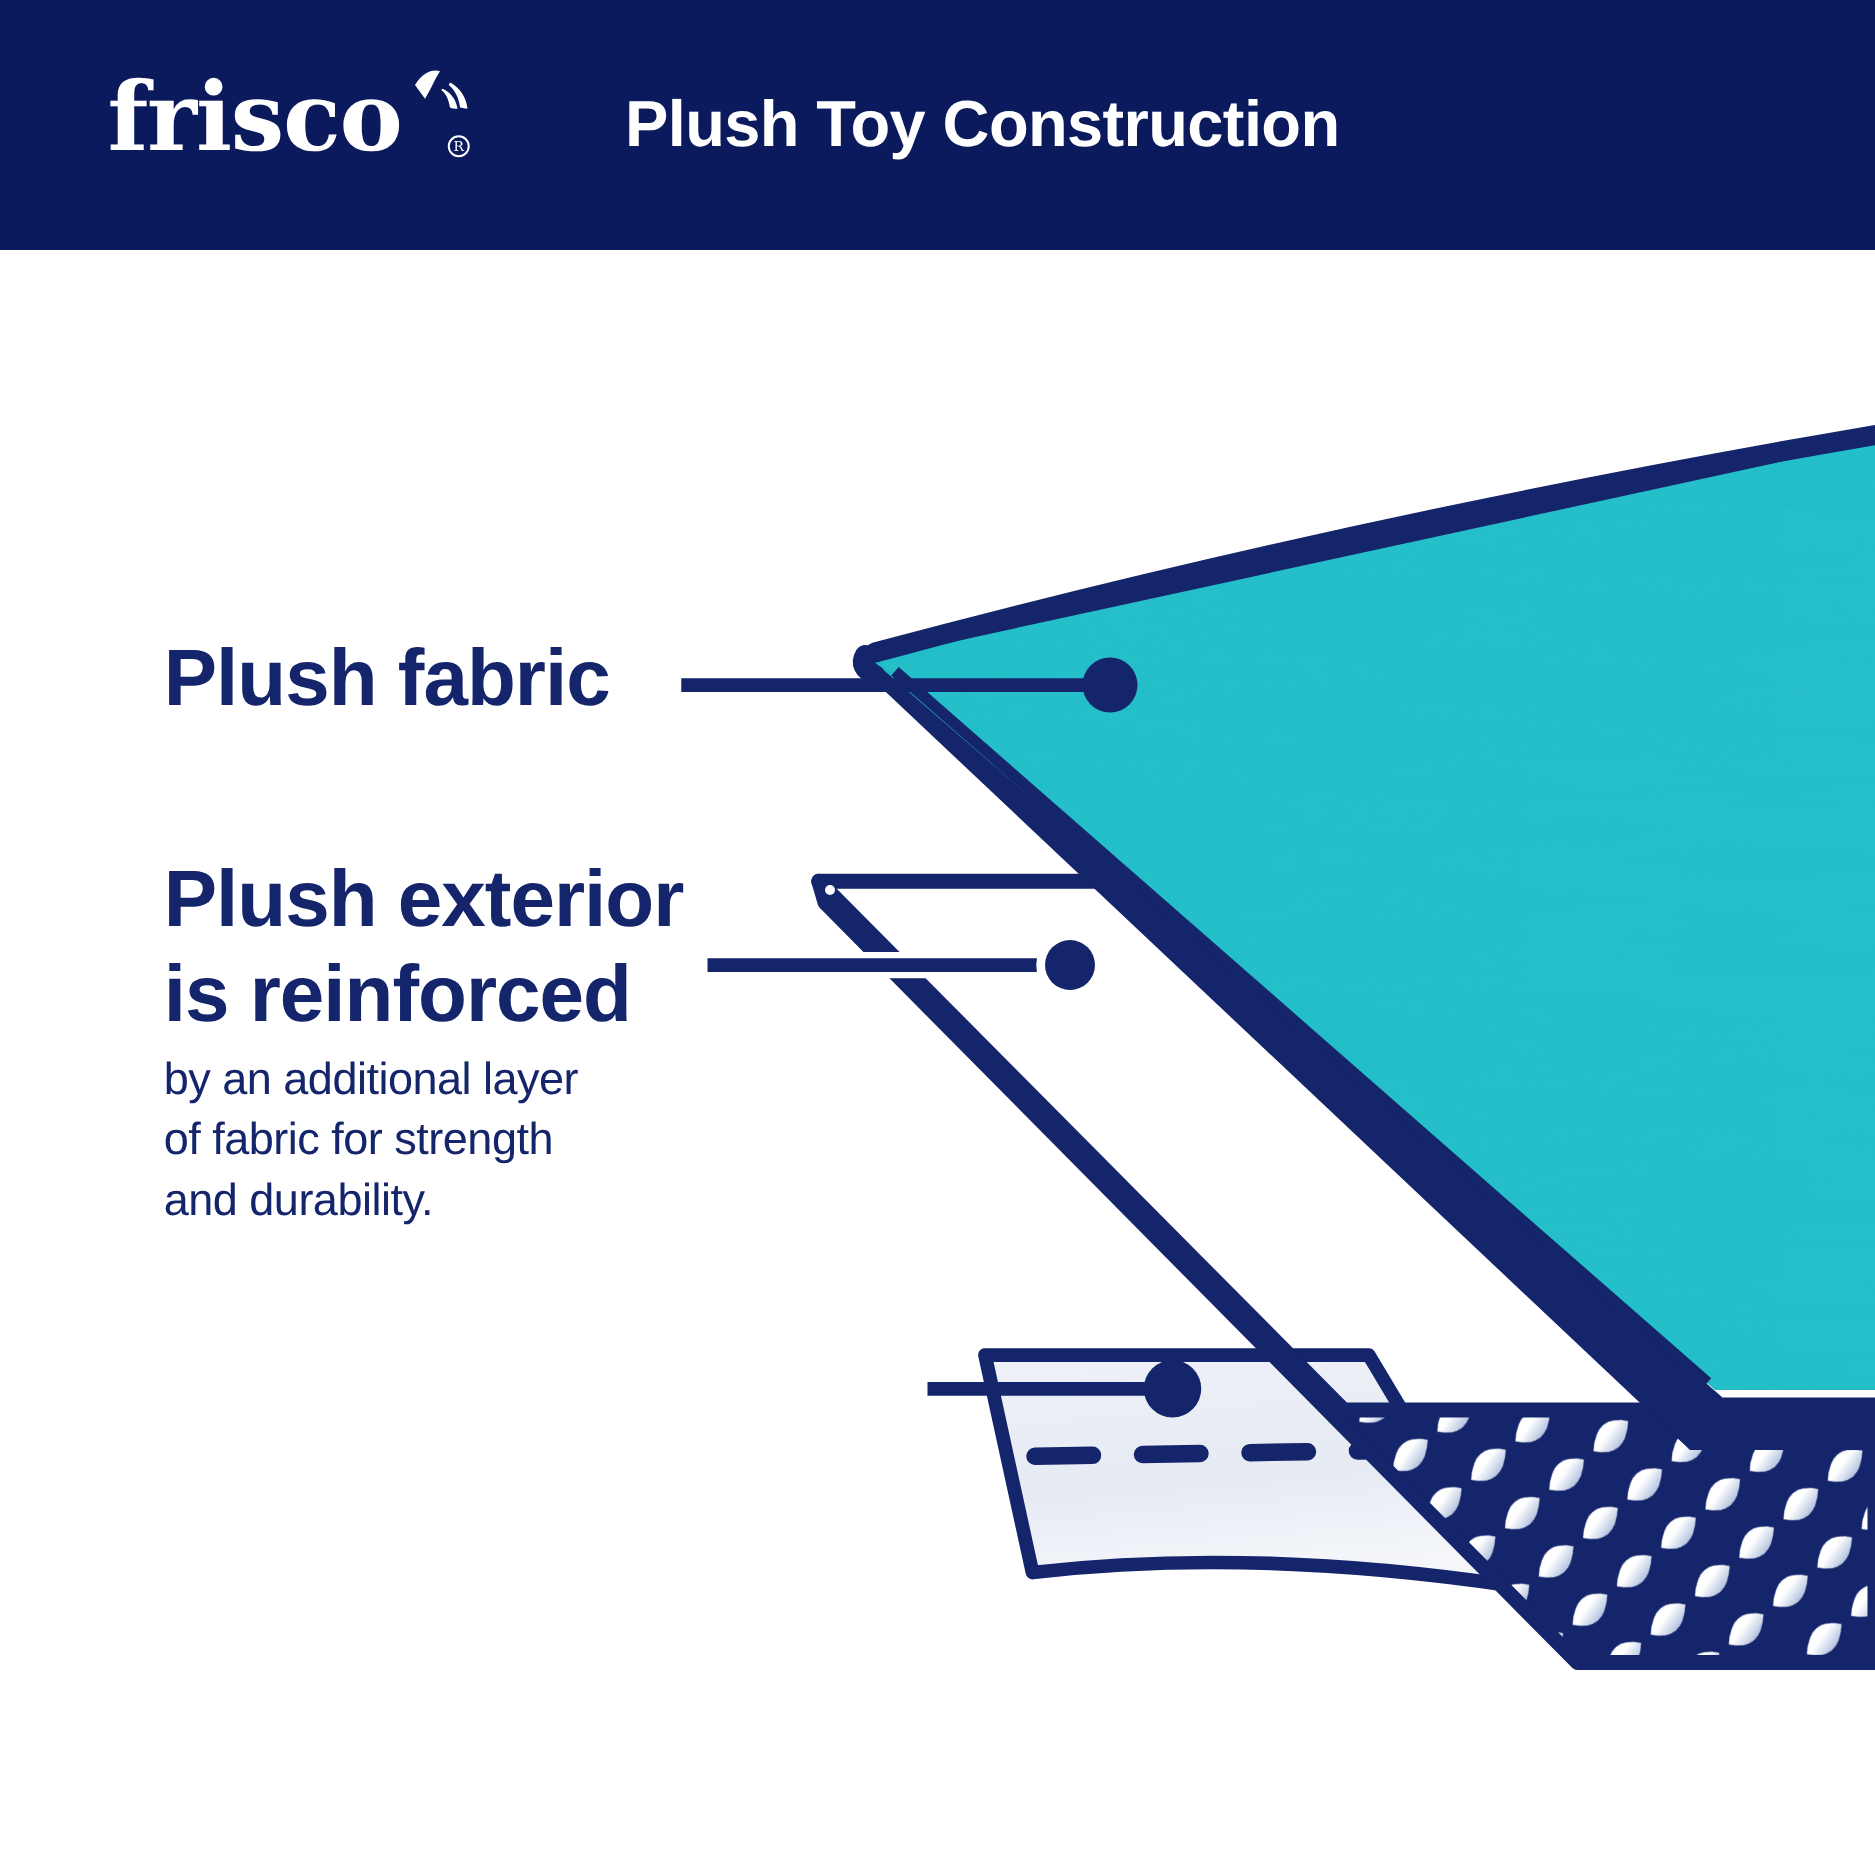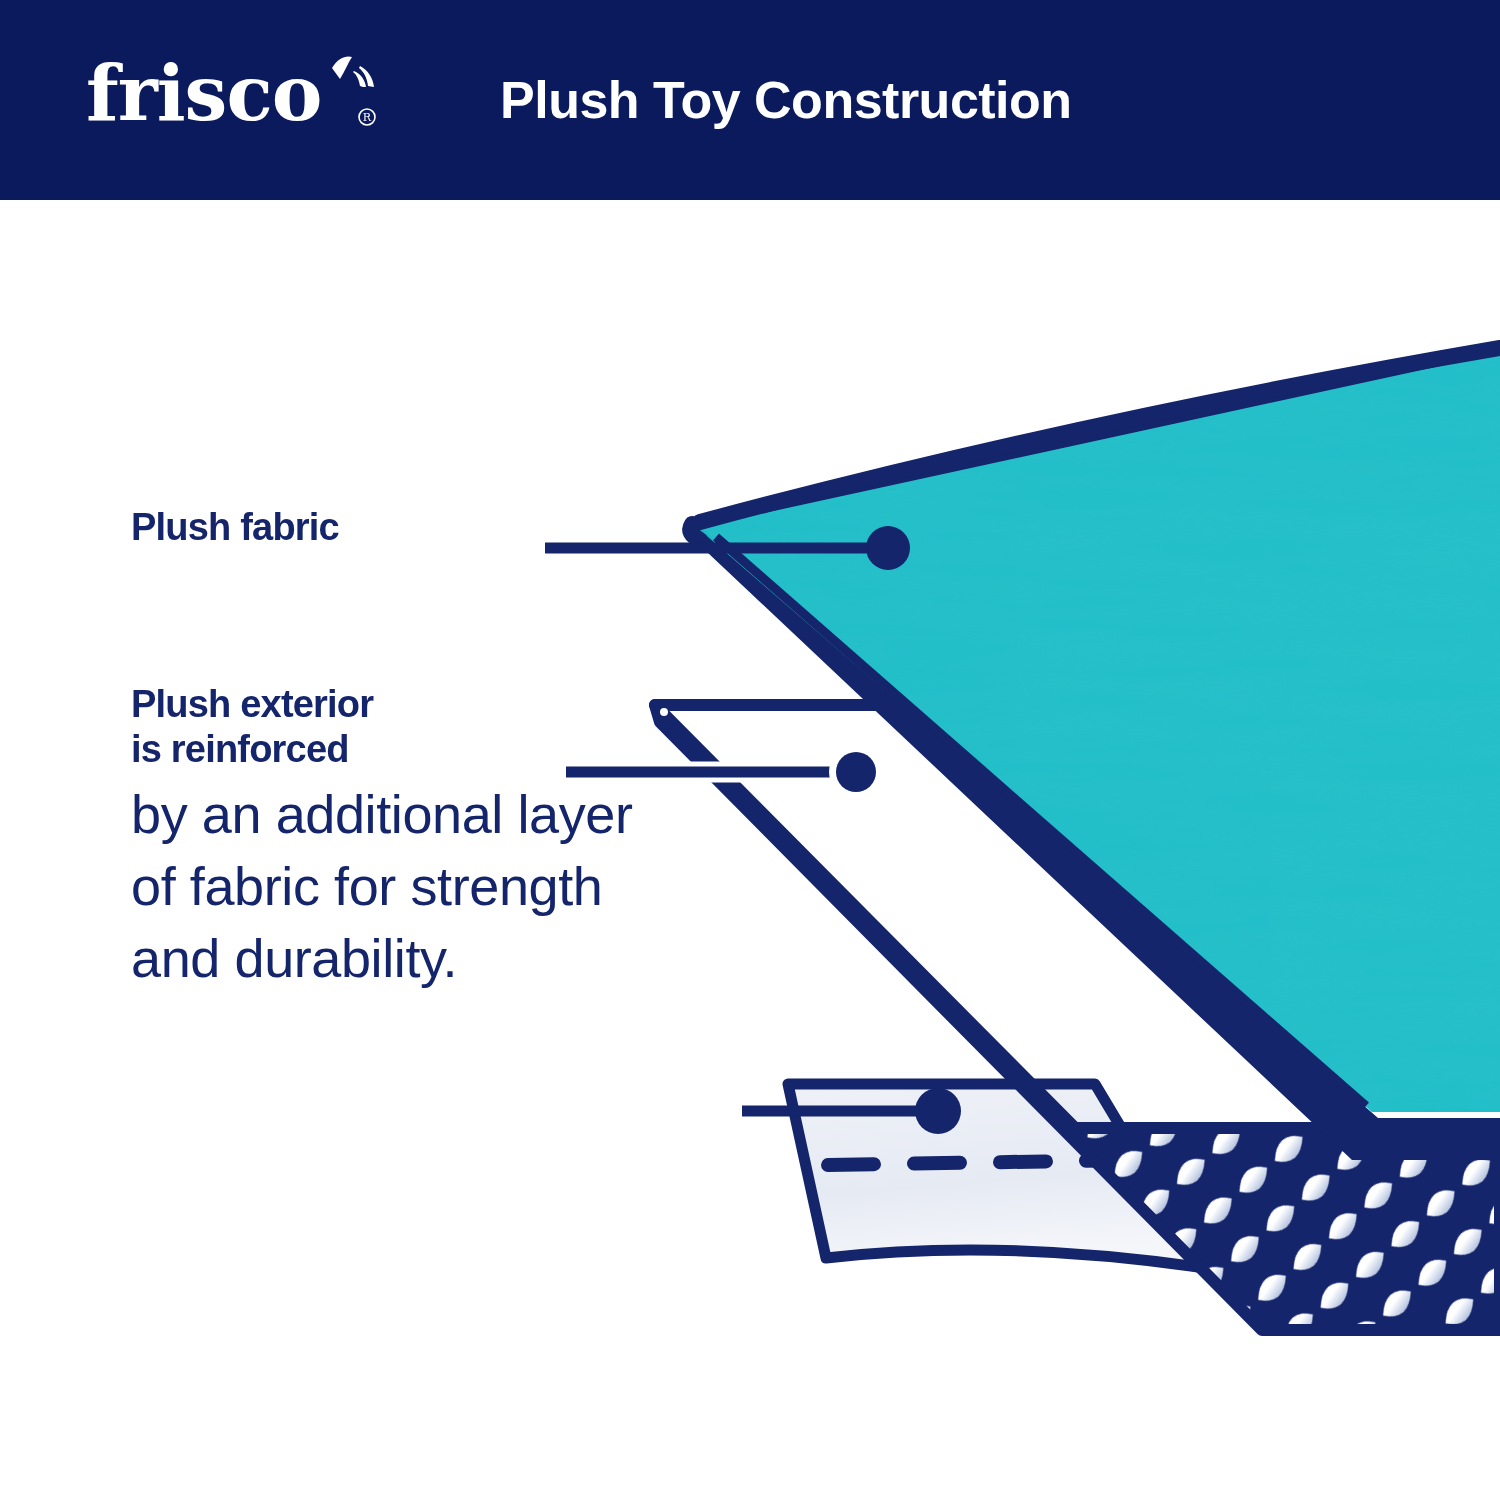--- a/index.html
+++ b/index.html
@@ -16,24 +16,24 @@
              line-height:100px;}
   .logo svg{position:absolute;left:0;top:0;}
   .title{position:absolute;left:500px;top:0;height:200px;
          display:flex;align-items:center;}
   .title span{font-family:"Liberation Sans", sans-serif;font-weight:700;
               font-size:52px;color:#ffffff;letter-spacing:-0.5px;}
 
   
   .callout{position:absolute;}
   .c-head{font-family:"Liberation Sans", sans-serif;font-weight:700;
-          font-size:38px;line-height:1.18;color:#15256b;
+          font-size:64px;line-height:1.18;color:#15256b;
           letter-spacing:-0.8px;white-space:pre-line;margin:0;}
   .c-body{font-family:"Liberation Sans", sans-serif;font-weight:400;
-          font-size:54px;line-height:1.34;color:#15256b;
+          font-size:36px;line-height:1.34;color:#15256b;
           letter-spacing:-0.4px;white-space:pre-line;margin:0;
           padding-top:6px;}
 
   #callout-1{left:131px;top:505px;}
   #callout-2{left:131px;top:650px;margin-top:32px;}
   #callout-3{left:131px;top:1077px;}
 
   
   .art{position:absolute;left:0;top:200px;width:1500px;height:1300px;}
   .art svg{display:block;}

